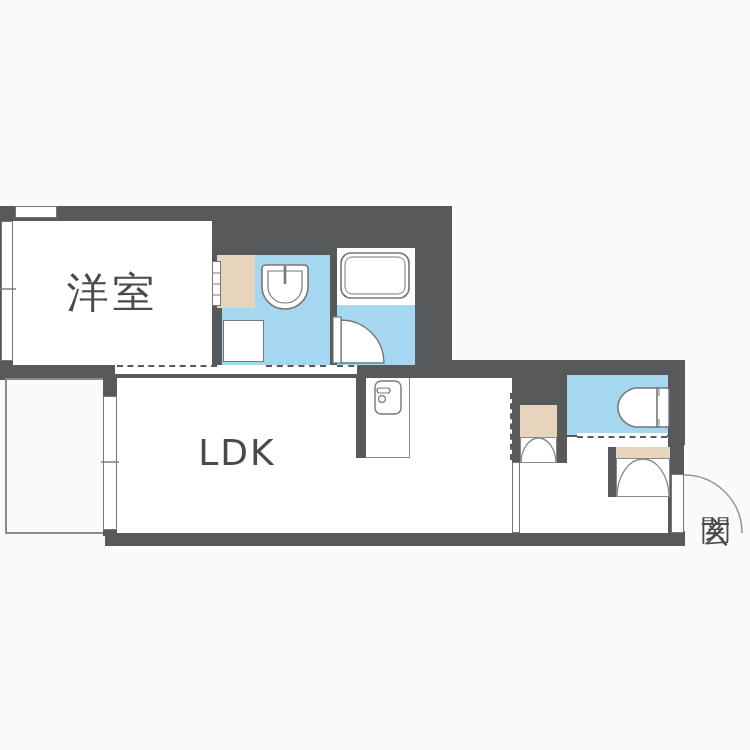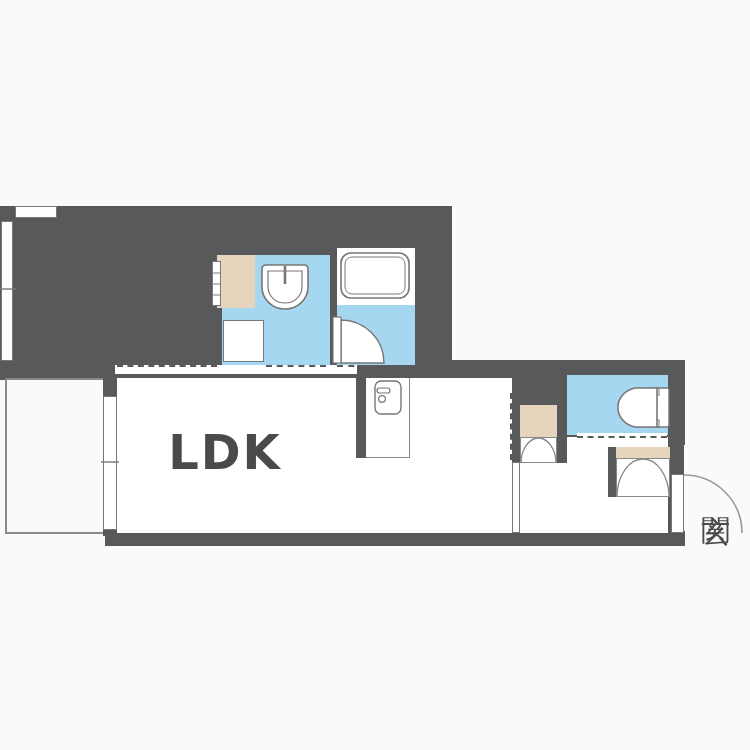--- a/index.html
+++ b/index.html
@@ -29,30 +29,33 @@
 </head>
 <body>
 
 <div id="canvas">
 
   <div class="abs wall" style="left:0;top:206;left:0px;top:206px;width:452px;height:174px;"></div>
   <div class="abs wall" style="left:437px;top:360px;width:248px;height:85px;"></div>
   <div class="abs wall" style="left:668px;top:360px;width:16px;height:173px;"></div>
   <div class="abs wall" style="left:105px;top:531px;width:580px;height:15px;"></div>
 
+  <div class="abs room label" style="left:13px;top:221px;width:199px;height:144px;font-size:42px;letter-spacing:4px;">
+    <span>洋室</span>
+  </div>
 
   <div class="abs water" style="left:222px;top:255px;width:108px;height:110px;"></div>
   <div class="abs closet" style="left:217px;top:255px;width:38px;height:53px;"></div>
   <div class="abs room thinbrd" style="left:223px;top:320px;width:41px;height:42px;"></div>
 
   <div class="abs room" style="left:337px;top:248px;width:78px;height:57px;"></div>
   <div class="abs water" style="left:337px;top:305px;width:78px;height:60px;"></div>
 
   <div class="abs room" style="left:115px;top:378px;width:397px;height:155px;"></div>
-  <div class="abs label" style="left:140px;top:418px;width:170px;height:68px;font-size:48px;letter-spacing:2px;font-weight:bold;">
+  <div class="abs label" style="left:152px;top:418px;width:170px;height:68px;font-size:36px;letter-spacing:2px;">
     <span>LDK</span>
   </div>
 
   <div class="abs wall" style="left:356px;top:378px;width:10px;height:80px;"></div>
   <div class="abs room" style="left:366px;top:378px;width:44px;height:80px;border-right:1.5px solid #888;border-bottom:1.5px solid #888;"></div>
 
   <div class="abs water" style="left:567px;top:375px;width:101px;height:60px;"></div>
   <div class="abs room" style="left:520px;top:437px;width:148px;height:96px;"></div>
 
   <div class="abs closet" style="left:520px;top:405px;width:37px;height:32px;"></div>

